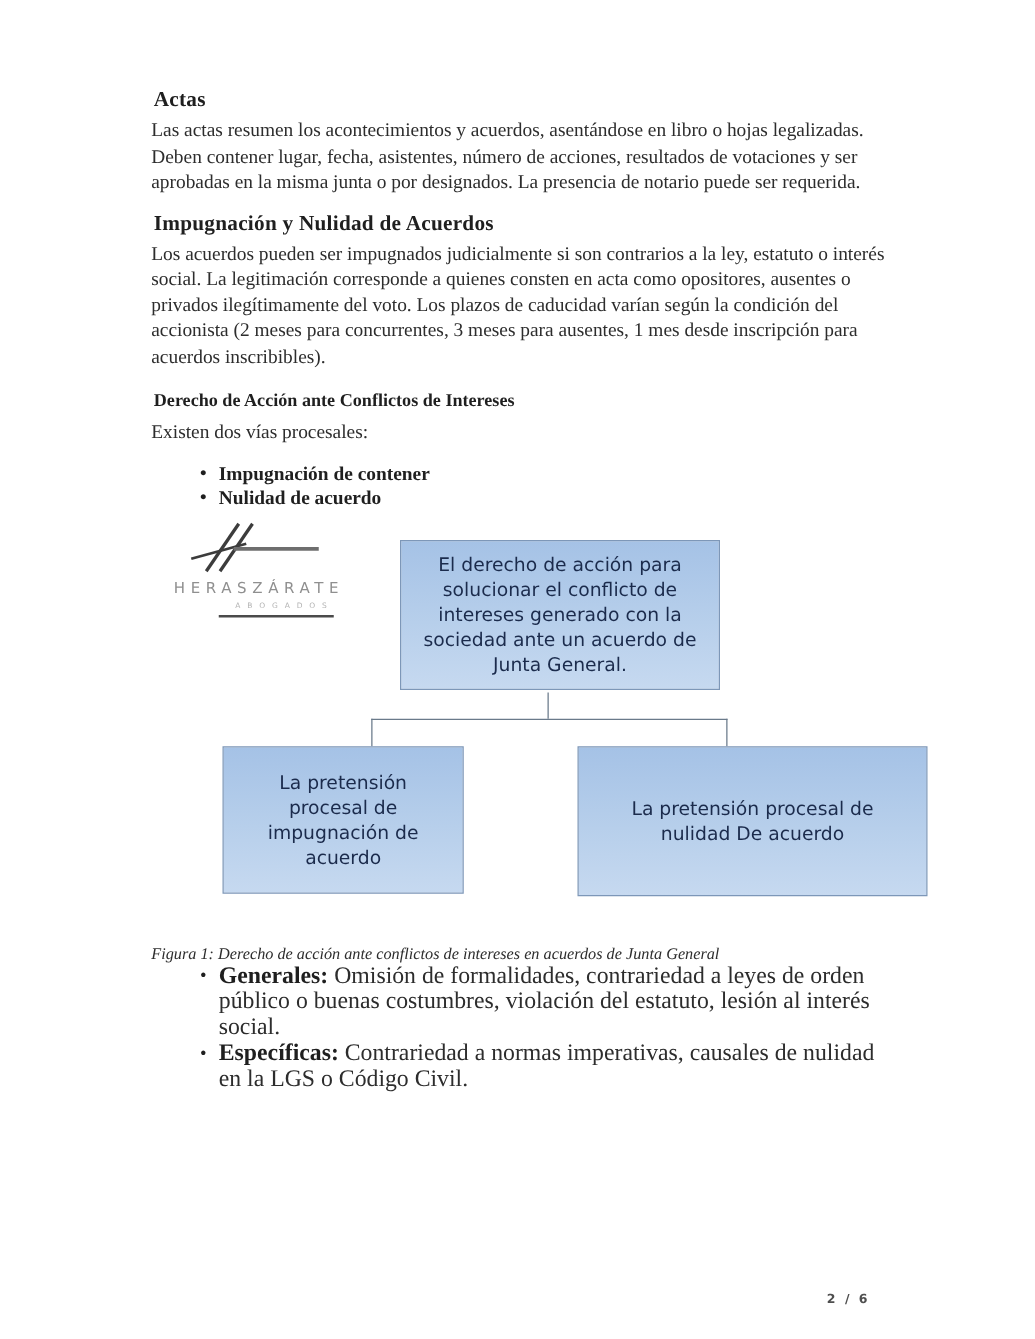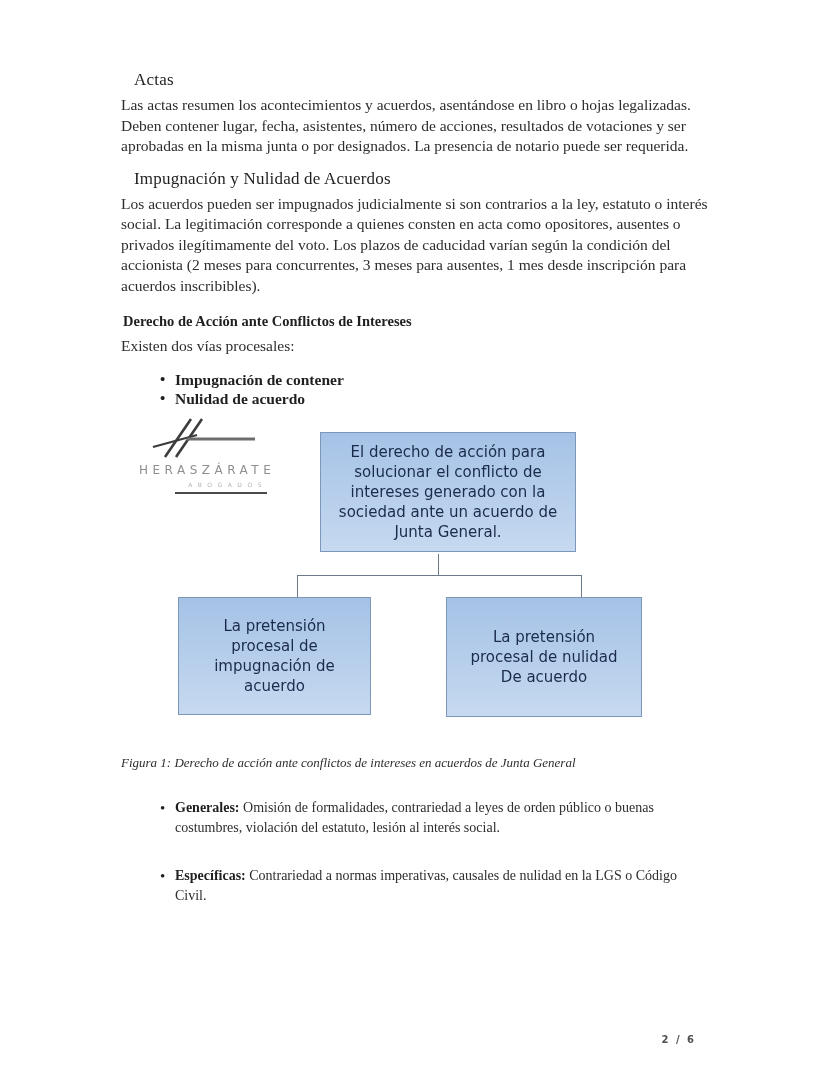--- a/index.html
+++ b/index.html
@@ -10,22 +10,22 @@
     font-family:"Liberation Serif", serif;
     color:#2d2d2d;
     overflow:hidden;
   }
   .content{
     position:absolute;
     left:121px;top:70px;
     width:588px;
   }
   .h2{
-    font-size:17px;font-weight:normal;color:#1f1f1f;
-    margin:0 0 5px 13px;letter-spacing:.2px;
+    font-size:17px;font-weight:bold;color:#1f1f1f;
+    margin:0 0 5px 2px;letter-spacing:.2px;
   }
   .h3{
     font-size:14.5px;font-weight:bold;color:#1f1f1f;
     margin:0 0 6px 2px;
   }
   .para{
     font-size:15.5px;line-height:20.5px;color:#2d2d2d;
     margin:0 0 12px 0;text-align:left;
   }
   .intro{margin-bottom:13px;}
@@ -63,36 +63,36 @@
     background:linear-gradient(180deg,#a5c2e6 0%,#b7cfeb 55%,#c6d9f0 100%);
     border:1.5px solid #7d97b8;
     display:flex;align-items:center;justify-content:center;
     text-align:center;
     font-family:"DejaVu Sans", sans-serif;
     color:#1b2b4c;font-size:15px;line-height:20px;
     padding:6px 14px;
   }
   .dbox-top{left:199px;top:17px;width:256px;height:120px;}
   .dbox-left{left:57px;top:182px;width:193px;height:118px;}
-  .dbox-right{left:325px;top:182px;width:196px;height:120px;}
+  .dbox-right{left:341px;top:182px;width:280px;height:120px;}
   .conn{position:absolute;background:#6a7a8a;}
   .conn-v-top{left:317px;top:139px;width:1px;height:21px;}
   .conn-h{left:176px;top:160px;width:285px;height:1px;}
   .conn-v-left{left:176px;top:160px;width:1px;height:22px;}
   .conn-v-right{left:460px;top:160px;width:1px;height:22px;}
   
   .caption{
     font-style:italic;font-size:13px;color:#2d2d2d;
     margin:28px 0 0 0;
   }
   .causales-h{margin-top:24px;margin-bottom:7px;}
   .causales-list{list-style:none;margin:0;padding:0 0 0 39px;}
   .causales-list li{
-    position:relative;font-size:14px;line-height:20.5px;
-    padding-left:15px;margin-bottom:1px;color:#2d2d2d;margin-top:27px;
+    position:relative;font-size:19px;line-height:20.5px;
+    padding-left:15px;margin-bottom:1px;color:#2d2d2d;
   }
   .causales-list li::before{
     content:"•";position:absolute;left:0;top:0;font-size:15px;color:#1f1f1f;
   }
   .blabel{font-weight:bold;color:#1f1f1f;}
   
   .footer{
     position:absolute;left:0;top:1034px;width:696px;
     text-align:right;
     font-family:"DejaVu Sans", sans-serif;

